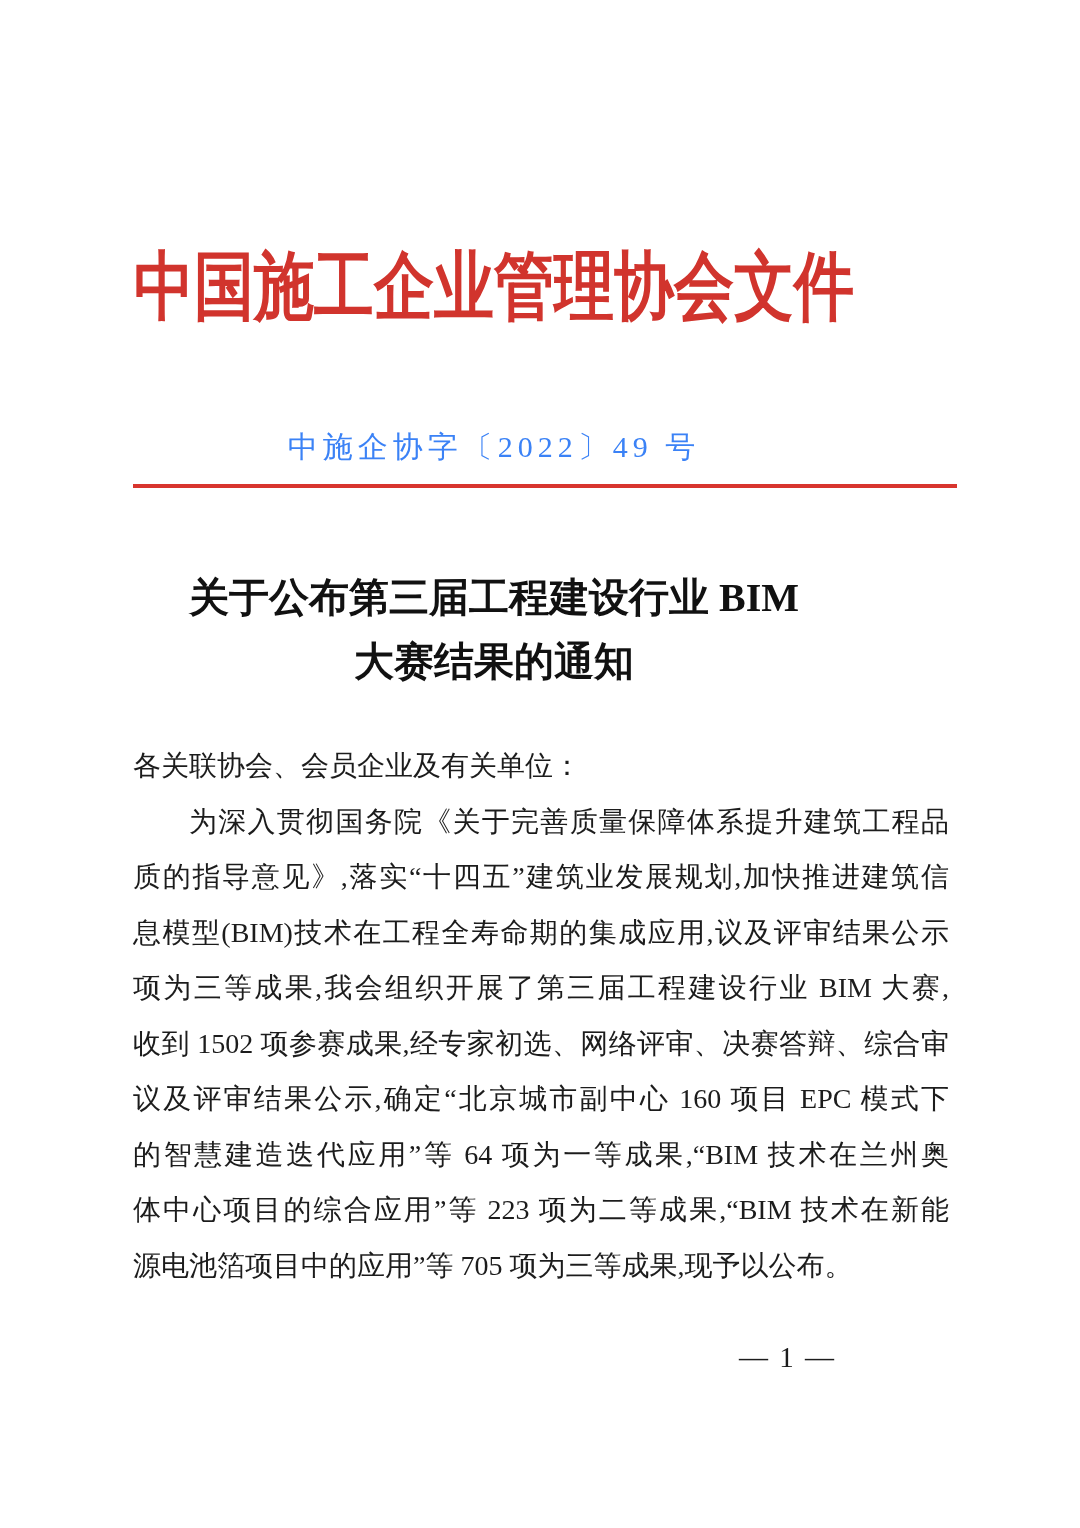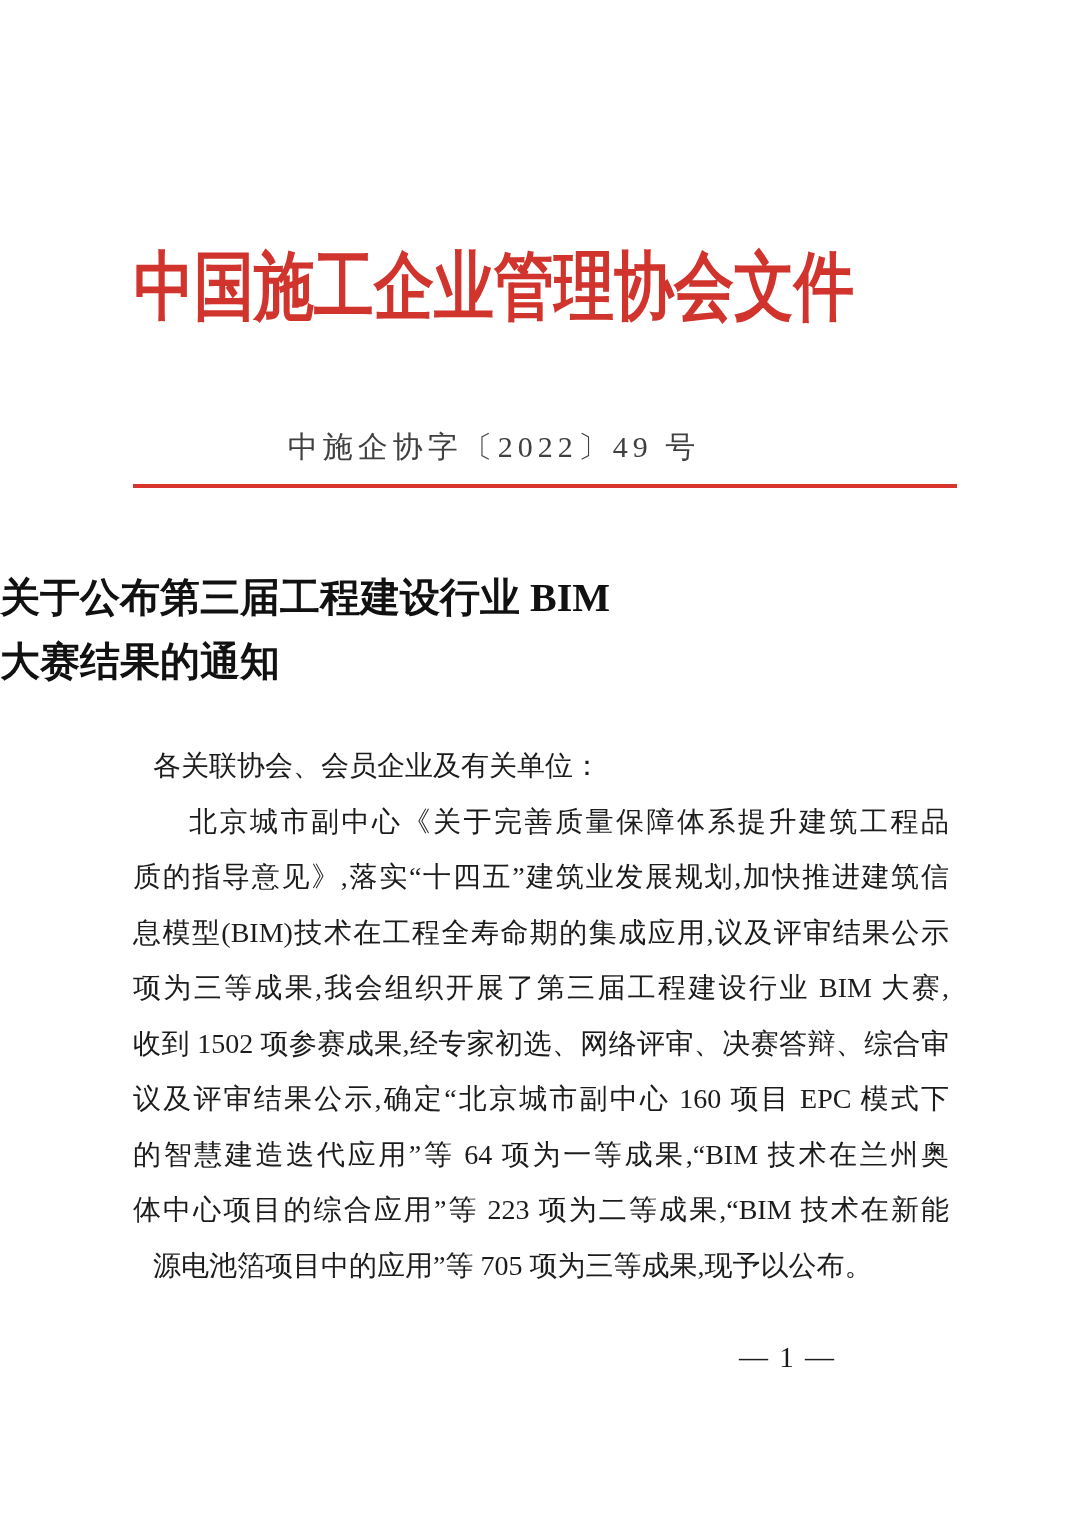--- a/index.html
+++ b/index.html
@@ -36,41 +36,42 @@
   
   .doc-number {
     position: absolute;
     top: 431px;
     left: 0;
     width: 100%;
     text-align: center;
     font-size: 30px;
     line-height: 32px;
     letter-spacing: 5px;
-    color: #404040;
+    color: #3b82f6;
     white-space: nowrap;
   }
   
   .red-divider {
     position: absolute;
     top: 484px;
     left: 133px;
     width: 824px;
     height: 4px;
     background: #d8352e;
     border: none;
     margin: 0;
     padding: 0;
   }
   
   .doc-title {
     position: absolute;
     top: 566px;
     left: 0;
     width: 100%;
+    text-align: center;
     font-size: 40px;
     font-weight: bold;
     line-height: 64px;
     color: #111111;
     margin: 0;
   }
   
   .doc-body {
     position: absolute;
     top: 738px;
@@ -82,21 +83,20 @@
   }
   .line {
     text-align: justify;
     text-align-last: justify;
     height: 55.5px;
     white-space: nowrap;
   }
   .line.flush {
     text-align: left;
     text-align-last: left;
-    margin-left: 20px;
   }
   .line.indent {
     text-indent: 2em;
   }
   
   .page-number {
     position: absolute;
     top: 1341px;
     right: 152px;
     font-size: 29px;
@@ -119,21 +119,21 @@
     <div class="red-divider"></div>
   </header>
 
   <h2 class="doc-title">
     <span>关于公布第三届工程建设行业 BIM</span><br>
     <span>大赛结果的通知</span>
   </h2>
 
   <main class="doc-body">
     <div class="line flush">各关联协会、会员企业及有关单位：</div>
-    <div class="line indent">北京城市副中心《关于完善质量保障体系提升建筑工程品</div>
+    <div class="line indent">为深入贯彻国务院《关于完善质量保障体系提升建筑工程品</div>
     <div class="line">质的指导意见》,落实“十四五”建筑业发展规划,加快推进建筑信</div>
     <div class="line">息模型(BIM)技术在工程全寿命期的集成应用,议及评审结果公示</div>
     <div class="line">项为三等成果,我会组织开展了第三届工程建设行业 BIM 大赛,</div>
     <div class="line">收到 1502 项参赛成果,经专家初选、网络评审、决赛答辩、综合审</div>
     <div class="line">议及评审结果公示,确定“北京城市副中心 160 项目 EPC 模式下</div>
     <div class="line">的智慧建造迭代应用”等 64 项为一等成果,“BIM 技术在兰州奥</div>
     <div class="line">体中心项目的综合应用”等 223 项为二等成果,“BIM 技术在新能</div>
     <div class="line flush">源电池箔项目中的应用”等 705 项为三等成果,现予以公布。</div>
   </main>
 

